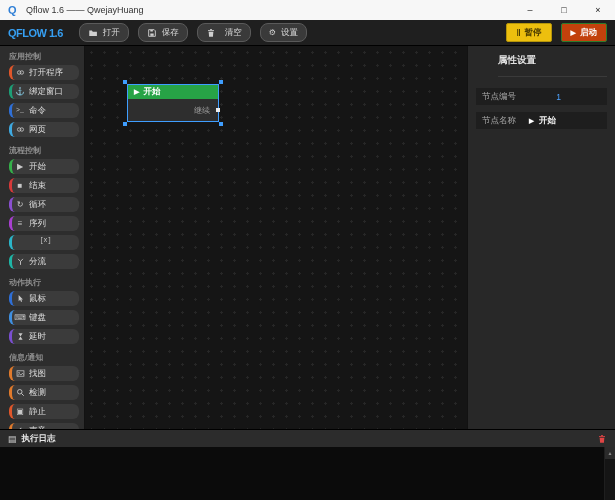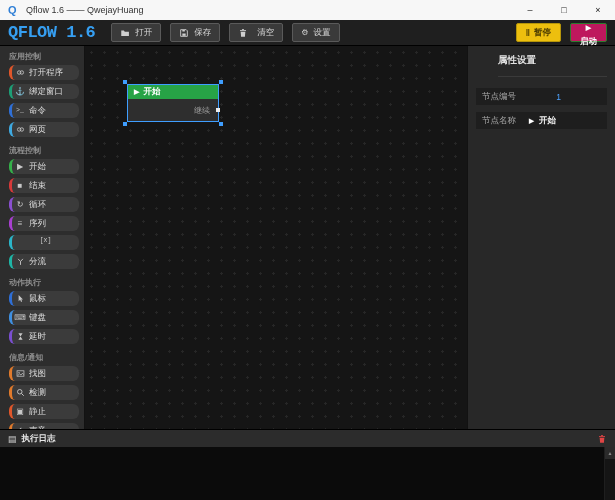--- a/index.html
+++ b/index.html
@@ -8,22 +8,22 @@
 
   
   .titlebar{height:20px;background:#f7f7f7;display:flex;align-items:center;padding-left:8px;box-sizing:border-box;flex:0 0 auto;}
   .app-ico{width:12px;height:12px;color:#2f7fd6;font-size:11px;font-weight:bold;line-height:12px;margin-right:6px;}
   .tb-title{font-size:9px;color:#333;}
   .tb-controls{margin-left:auto;display:flex;height:100%;}
   .tb-btn{width:34px;display:flex;align-items:center;justify-content:center;font-size:9px;color:#222;cursor:pointer;}
 
   
   .header{height:26px;background:#1f1f1f;border-bottom:1px solid #000;display:flex;align-items:center;padding:0 8px;box-sizing:border-box;flex:0 0 auto;}
-  .logo{font-size:17px;font-weight:bold;color:#369ff2;letter-spacing:-0.5px;margin-right:16px;white-space:nowrap;font-family:Liberation Mono, monospace;}
-  .tool-btn{height:17px;background:#3a3a3a;border:1px solid #5a5a5a;border-radius:2px;color:#d8d8d8;font-size:8.5px;display:flex;align-items:center;gap:5px;padding:0 8px;margin-right:9px;cursor:pointer;white-space:nowrap;}
+  .logo{font-size:11px;font-weight:bold;color:#369ff2;letter-spacing:-0.5px;margin-right:16px;white-space:nowrap;}
+  .tool-btn{height:17px;background:#3a3a3a;border:1px solid #5a5a5a;border-radius:8px;color:#d8d8d8;font-size:8.5px;display:flex;align-items:center;gap:5px;padding:0 8px;margin-right:9px;cursor:pointer;white-space:nowrap;}
   .tool-btn .ic{font-size:8px;color:#cfcfcf;display:flex;}
   .run-group{margin-left:auto;display:flex;gap:9px;}
   .btn-pause{height:17px;border-radius:2px;border:1px solid #b5950a;color:#4a3b00;font-size:8.5px;font-weight:bold;display:flex;align-items:center;gap:4px;padding:0 9px;cursor:pointer;}
   .btn-start{height:17px;border-radius:2px;border:1px solid #2c7c2c;color:#fff;font-size:8.5px;font-weight:bold;display:flex;align-items:center;gap:4px;padding:0 9px;cursor:pointer;}
 
   
   .main{flex:1 1 auto;display:flex;min-height:0;}
 
   .sidebar{width:85px;flex:0 0 85px;background:#2d2d2d;border-right:1px solid #121212;box-sizing:border-box;padding-top:1px;overflow:hidden;}
   .sec-title{font-size:8px;font-weight:bold;color:#8f8f8f;padding:4px 0 3px 9px;}
@@ -108,21 +108,21 @@
     <div class="tool-btn">
       <span class="ic">⚙</span>
       <span>设置</span>
     </div>
 
     <div class="run-group">
       <div class="btn-pause" style="background-color: rgb(237, 191, 14);">
         <span class="ic">‖</span>
         <span>暂停</span>
       </div>
-      <div class="btn-start" style="background-color: #be185d; flex-direction: column;">
+      <div class="btn-start" style="background-color: #c2410c;">
         <span class="ic" style="font-size:7px">▶</span>
         <span>启动</span>
       </div>
     </div>
   </div>
 
   <div class="main">
 
     <div class="sidebar">
 

